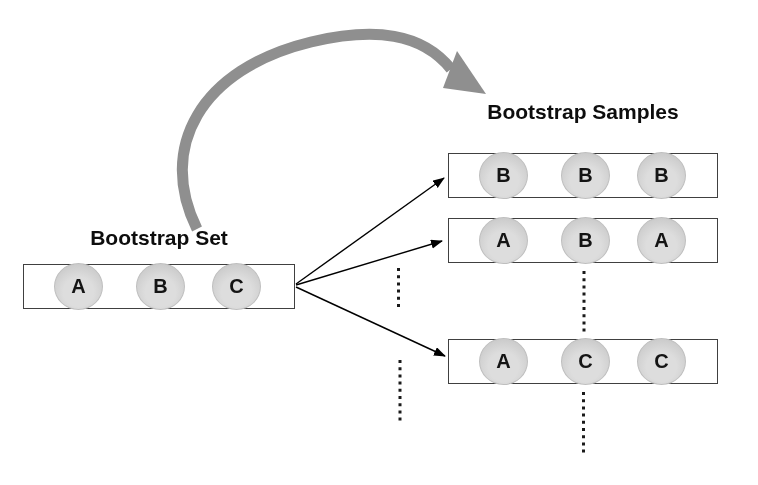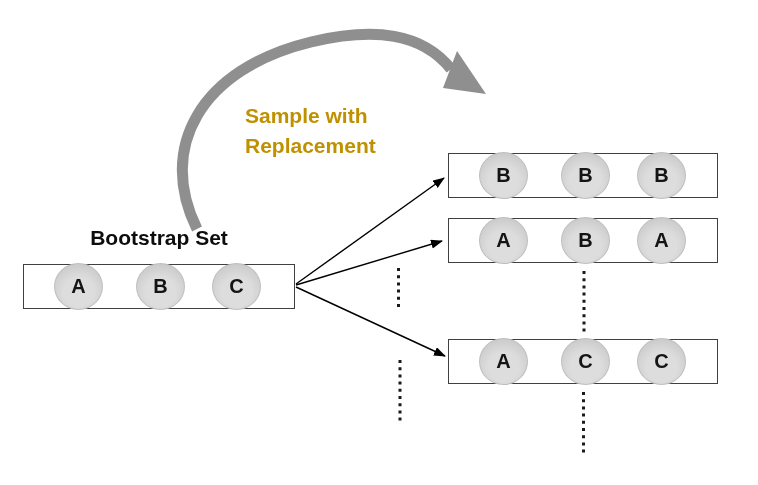--- a/index.html
+++ b/index.html
@@ -59,25 +59,22 @@
     <line x1="296" y1="287" x2="445" y2="356" stroke="#000000" stroke-width="1.4" marker-end="url(#ah)"></line>
 
     <line x1="398.5" y1="268" x2="398.5" y2="310" stroke="#1a1a1a" stroke-width="3" stroke-dasharray="3 4.2"></line>
     <line x1="400" y1="360" x2="400" y2="421" stroke="#1a1a1a" stroke-width="3" stroke-dasharray="3 4.2"></line>
     <line x1="584" y1="271" x2="584" y2="333" stroke="#1a1a1a" stroke-width="3" stroke-dasharray="3 4.2"></line>
     <line x1="583.5" y1="392" x2="583.5" y2="456" stroke="#1a1a1a" stroke-width="3" stroke-dasharray="3 4.2"></line>
   </svg>
 
   <div class="heading original-label">Bootstrap Set</div>
 
+  <div class="heading bootstrap-label">Bootstrap Samples</div>
 
-  <div class="annotation">
-    <div>Sample with</div>
-    <div>Replacement</div>
-  </div>
 
   <div class="box original-box">
     <div class="chip c1">A</div>
     <div class="chip c2">B</div>
     <div class="chip c3">C</div>
   </div>
 
   <div class="box sample-box-1">
     <div class="chip c1">B</div>
     <div class="chip c2">B</div>

